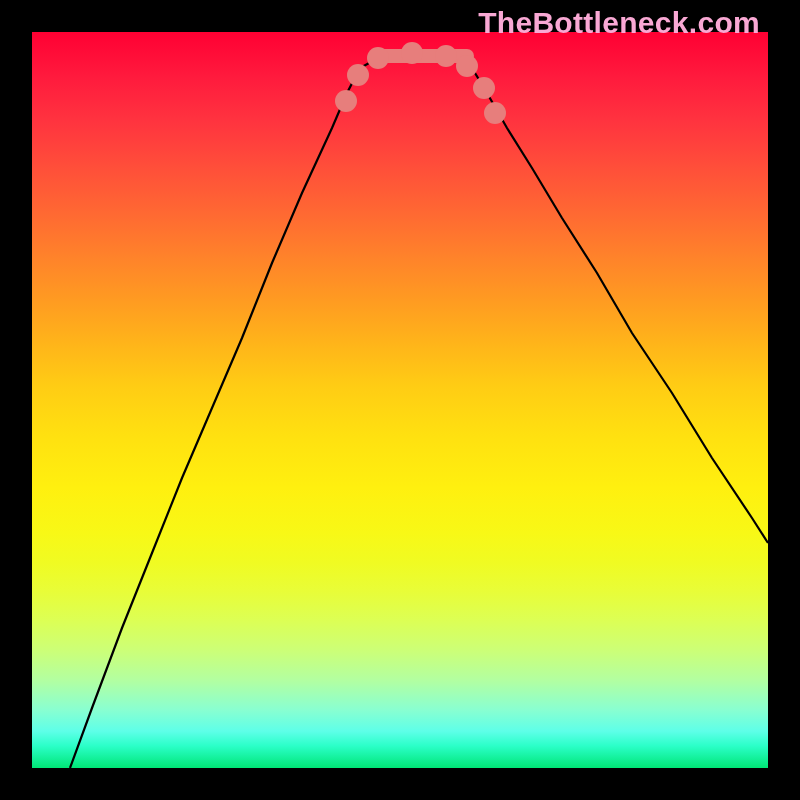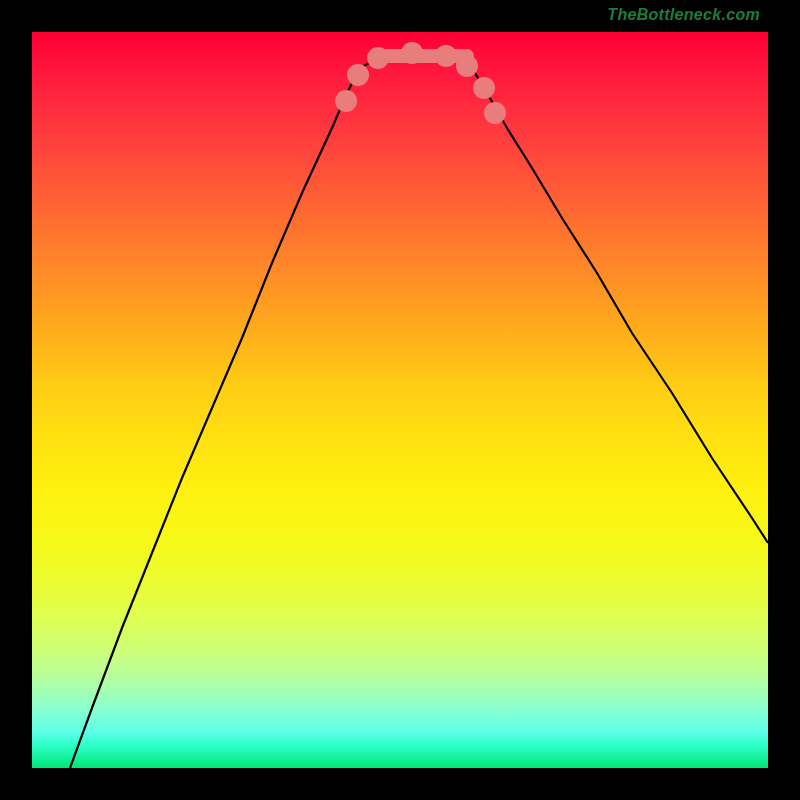--- a/index.html
+++ b/index.html
@@ -51,25 +51,24 @@
       #8affd0 92%,
       #5effe8 95%,
       #2bffc8 97%,
       #00e676 100%
     );
   }
   .attribution {
     position: absolute;
     top: 6px;
     right: 40px;
-    color: #15803d;
-    font-size: 16px;
+    color: #f9a8d4;
+    font-size: 30px;
     font-weight: 600;
     letter-spacing: 0.3px;
-    font-style: italic;
   }
   svg {
     position: absolute;
     inset: 0;
   }
   .curve {
     fill: none;
     stroke: #000;
     stroke-width: 2.2;
   }

